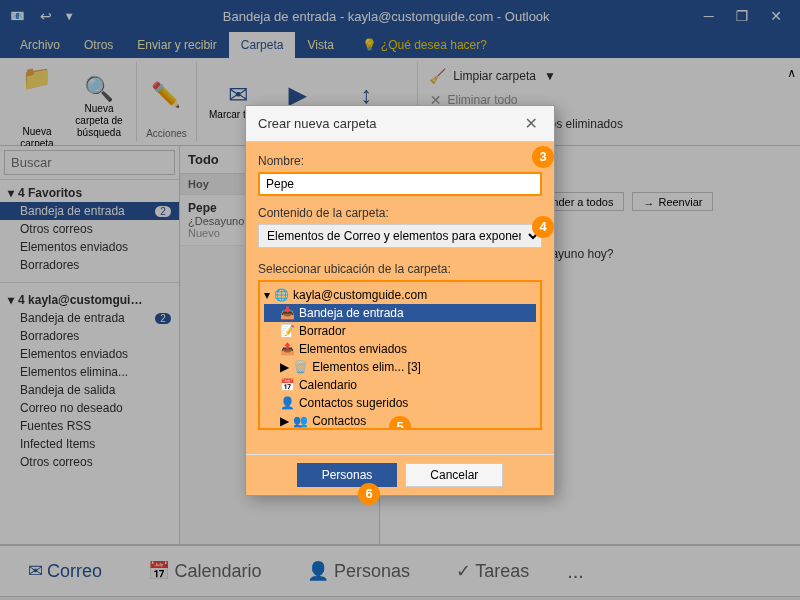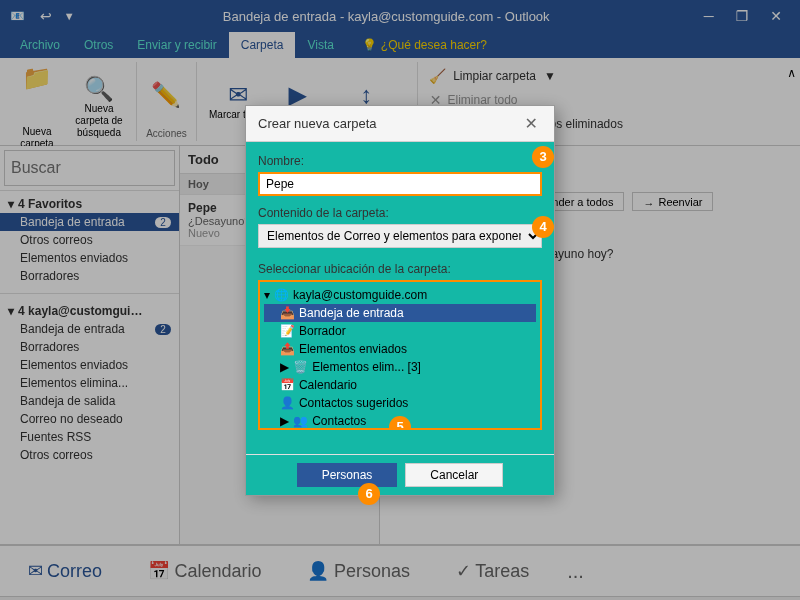--- a/index.html
+++ b/index.html
@@ -23,21 +23,21 @@
     .title-bar-controls button { background: none; border: none; color: white; cursor: pointer; padding: 4px 10px; font-size: 14px; }
 
     
     .ribbon-tabs {
       background: #2b579a;
       display: flex;
       padding: 0 8px;
       height: 26px;
     }
     .ribbon-tab {
-      color: #5eead4;
+      color: #fef9c3;
       padding: 4px 12px;
       font-size: 12px;
       cursor: pointer;
       display: flex;
       align-items: center;
     }
     .ribbon-tab.active {
       background: white;
       color: #2b579a;
     }
@@ -189,21 +189,21 @@
     }
 
     
     .dialog-overlay {
       position: fixed; top: 0; left: 0; right: 0; bottom: 0;
       background: rgba(0,0,0,0.3);
       display: flex; align-items: center; justify-content: center;
       z-index: 1000;
     }
     .dialog {
-      background: #14b8a6;
+      background: #fdba74;
       border: 1px solid #999;
       box-shadow: 4px 4px 16px rgba(0,0,0,0.3);
       width: 310px;
       font-size: 12px;
     }
     .dialog-title-bar {
       background: #f5f5f5;
       border-bottom: 1px solid #d0d0d0;
       padding: 8px 12px;
       display: flex; justify-content: space-between; align-items: center;
@@ -346,21 +346,21 @@
 
   <div style="padding:4px;display:flex;align-items:flex-start;">
     <button style="background:none;border:none;cursor:pointer;font-size:12px;">∧</button>
   </div>
 </div>
 
 <div class="main">
 
   <div class="sidebar">
     <div class="sidebar-search">
-      <input class="search-box" type="text" style="width: 100%; height: 36px; border: 1px solid rgb(204, 204, 204); padding: 0px 6px; font-size: 16px;" placeholder="Buscar">
+      <input class="search-box" type="text" style="width: 100%; height: 25px; border: 1px solid rgb(204, 204, 204); padding: 0px 6px; font-size: 13px;" placeholder="Buscar">
     </div>
     <div class="sidebar-scroll">
       <div class="sidebar-section">
         <div class="sidebar-section-header">
           <span>▾</span>
           <span>4 Favoritos</span>
         </div>
         <div class="sidebar-item active">
           <span>Bandeja de entrada</span>
           <span class="badge">2</span>
@@ -395,20 +395,23 @@
           <span>Elementos elimina...</span>
         </div>
         <div class="sidebar-item">
           <span>Bandeja de salida</span>
         </div>
         <div class="sidebar-item">
           <span>Correo no deseado</span>
         </div>
         <div class="sidebar-item">
           <span>Fuentes RSS</span>
+        </div>
+        <div class="sidebar-item">
+          <span>Infected Items</span>
         </div>
         <div class="sidebar-item">
           <span>Otros correos</span>
         </div>
       </div>
     </div>
   </div>
 
   <div class="email-list">
     <div class="email-list-header">

